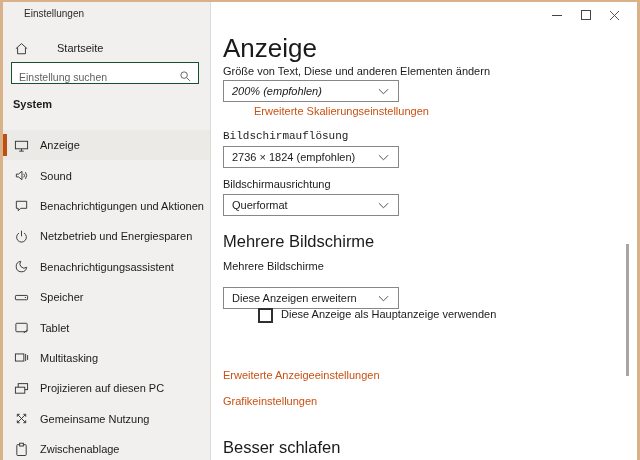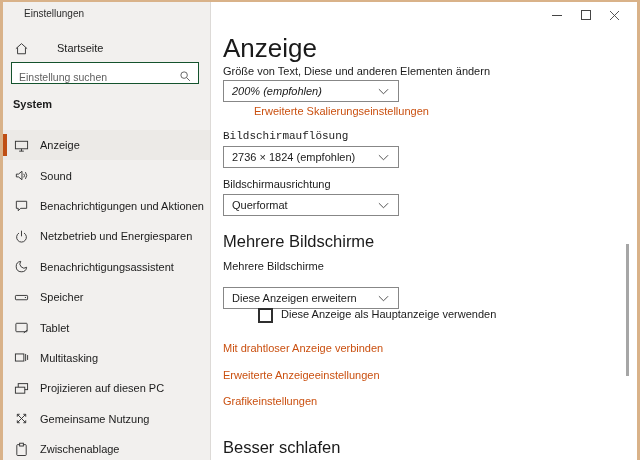--- a/index.html
+++ b/index.html
@@ -290,21 +290,20 @@
             <path d="M1 1l5 5 5-5"></path>
           </svg>
       </span>
     </div>
 
     <div class="checkbox-row">
       <div class="checkbox"></div>
       <span class="checkbox-label">Diese Anzeige als Hauptanzeige verwenden</span>
     </div>
 
-    <div class="link" style="top:340px;">Mit drahtloser Anzeige verbinden</div>
     <div class="link" style="top:367px;">Erweiterte Anzeigeeinstellungen</div>
     <div class="link" style="top:393px;">Grafikeinstellungen</div>
 
     <div class="section-title" style="top:436px;">Besser schlafen</div>
 
     <div class="scroll-thumb"></div>
   </div>
 
 </div>
 

